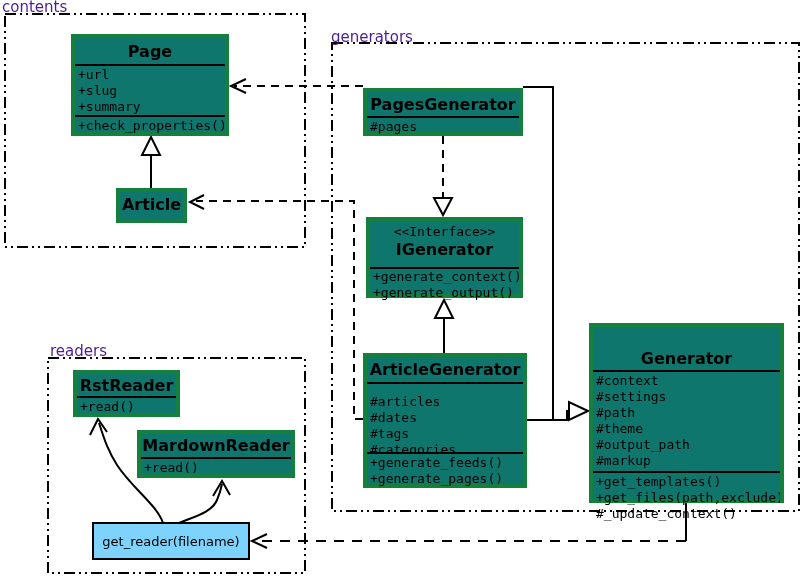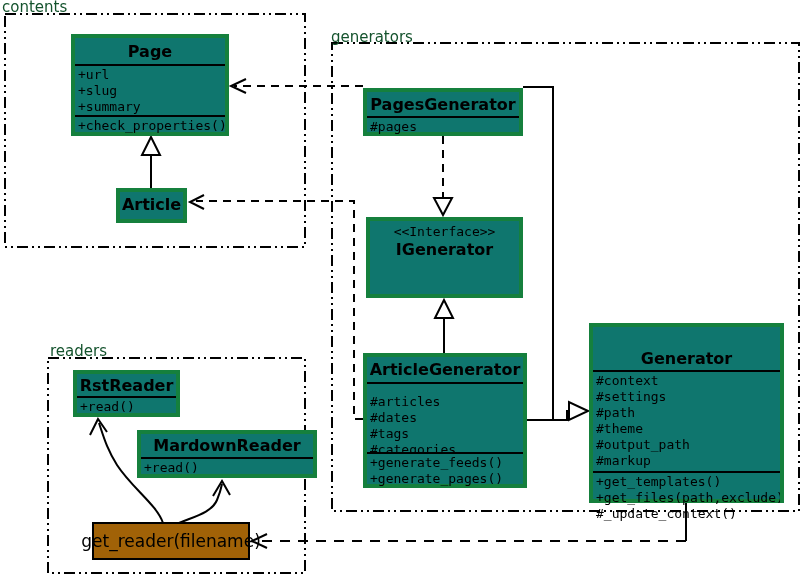--- a/index.html
+++ b/index.html
@@ -2,42 +2,42 @@
 <html><head>
 <meta charset="utf-8">
 <style>
   html,body{margin:0;padding:0;background:#fff;}
   .stage{
     position:relative;width:803px;height:579px;background:#ffffff;
     font-family:"DejaVu Sans",sans-serif;color:#000;overflow:hidden;
   }
   .layer{position:absolute;left:0;top:0;}
   .pkg-label{
-    position:absolute;font-size:15px;color:#14532d;white-space:nowrap;line-height:15px;
+    position:absolute;font-size:15px;color:#4c1d95;white-space:nowrap;line-height:15px;
   }
   .cls{
     position:absolute;background:#0f766e;border:4px solid #15803d;box-sizing:border-box;z-index:2;
   }
   .cls .title{
     display:flex;align-items:center;justify-content:center;
     font-weight:bold;font-size:16px;white-space:nowrap;overflow:hidden;
   }
   .cls .sec{
     border-top:2px solid #000;box-sizing:border-box;
     font-family:"DejaVu Sans Mono",monospace;font-size:13px;line-height:16px;
     padding:1px 3px;white-space:nowrap;overflow:hidden;
   }
   .cls .stereo{
     font-family:"DejaVu Sans Mono",monospace;font-size:13px;font-weight:normal;
     text-align:center;line-height:16px;margin-top:3px;
   }
   .cls .iname{font-weight:bold;font-size:16px;text-align:center;line-height:20px;}
   .plainbox{
-    position:absolute;background:#a16207;border:2px solid #000;box-sizing:border-box;z-index:2;
-    display:flex;align-items:center;justify-content:center;font-size:17px;white-space:nowrap;
+    position:absolute;background:#7dd3fc;border:2px solid #000;box-sizing:border-box;z-index:2;
+    display:flex;align-items:center;justify-content:center;font-size:13px;white-space:nowrap;
   }
 </style>
 </head>
 <body>
 
 <div class="stage">
 
   <svg class="layer" width="803" height="579" viewBox="0 0 803 579">
 
     <rect x="5" y="14" width="300" height="233" fill="none" stroke="#000" stroke-width="2" stroke-dasharray="11 4 2 4 2 4"></rect>
@@ -99,20 +99,24 @@
     <div class="sec" style="height:20px;">
       <div>#pages</div>
     </div>
   </div>
 
   <div class="cls" style="left:366px;top:217px;width:157px;height:81px;">
     <div style="height:43px;">
       <div class="stereo">&lt;&lt;Interface&gt;&gt;</div>
       <div class="iname">IGenerator</div>
     </div>
+    <div class="sec" style="height:34px;padding:0 3px;">
+      <div>+generate_context()</div>
+      <div>+generate_output()</div>
+    </div>
   </div>
 
   <div class="cls" style="left:363px;top:353px;width:164px;height:135px;">
     <div class="title" style="height:25px;">ArticleGenerator</div>
     <div class="sec" style="height:70px;padding:10px 3px;">
       <div>#articles</div>
       <div>#dates</div>
       <div>#tags</div>
       <div>#categories</div>
     </div>
@@ -139,21 +143,21 @@
     </div>
   </div>
 
   <div class="cls" style="left:73px;top:370px;width:107px;height:47px;">
     <div class="title" style="height:22px;">RstReader</div>
     <div class="sec" style="height:21px;">
       <div>+read()</div>
     </div>
   </div>
 
-  <div class="cls" style="left:137px;top:430px;width:180px;height:48px;">
+  <div class="cls" style="left:137px;top:430px;width:158px;height:48px;">
     <div class="title" style="height:23px;">MardownReader</div>
     <div class="sec" style="height:21px;">
       <div>+read()</div>
     </div>
   </div>
 
   <div class="plainbox" style="left:92px;top:522px;width:158px;height:38px;">get_reader(filename)</div>
 
 </div>
 

